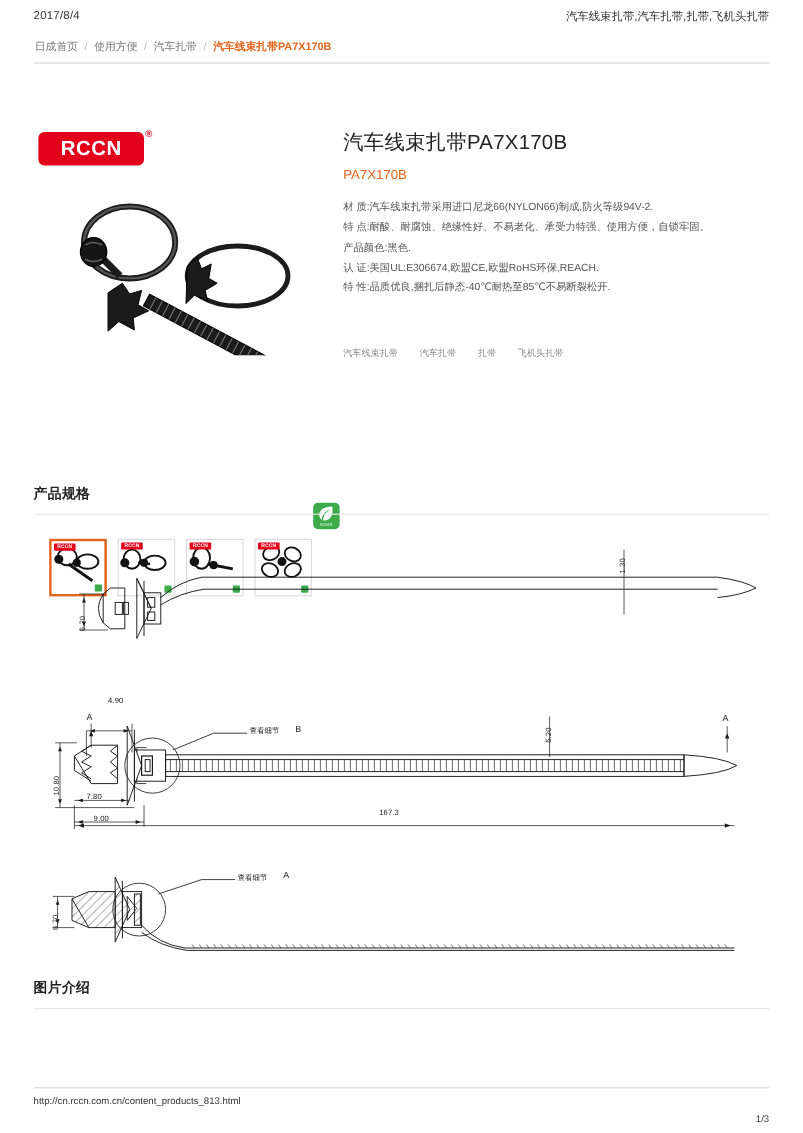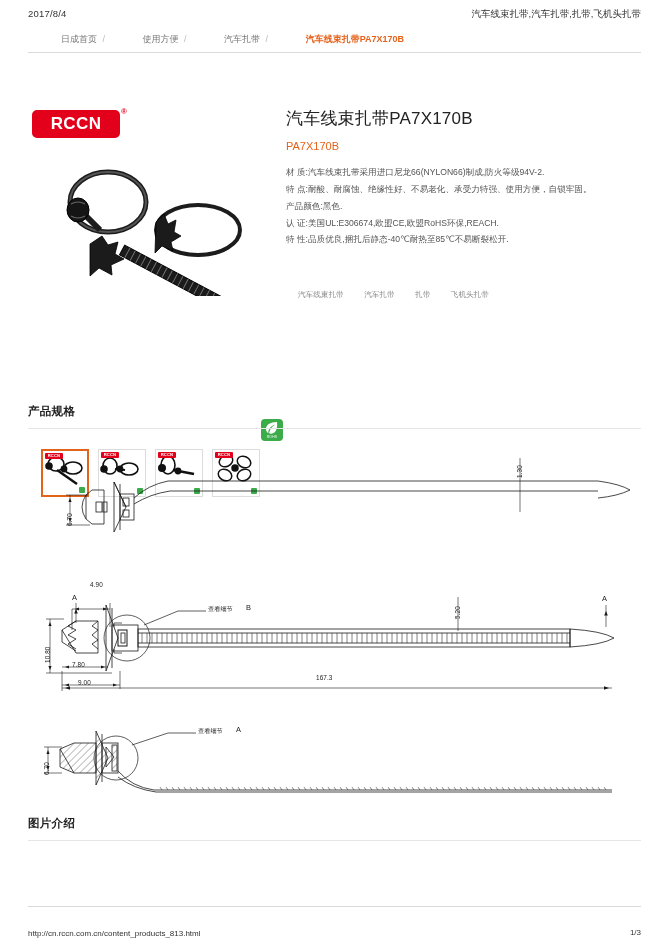--- a/index.html
+++ b/index.html
@@ -6,21 +6,21 @@
   body{width:669px;height:944px;position:relative;font-family:"Liberation Sans","DejaVu Sans",sans-serif;color:#333;-webkit-font-smoothing:none;}
   .page{position:absolute;left:0;top:0;width:669px;height:944px;box-sizing:border-box;}
 
   
   .print-header{position:absolute;left:28px;top:8px;width:613px;height:20px;}
   .ph-date{position:absolute;left:0;top:0;font-size:9.5px;color:#333;letter-spacing:.2px;}
   .ph-title{position:absolute;left:0;top:0;width:613px;text-align:right;font-size:9.5px;color:#333;}
 
   
   .crumbs{position:absolute;left:29px;top:33px;font-size:9px;color:#777;white-space:nowrap;}
-  .crumbs span{display:inline-block;margin-left:32px;}
+  .crumbs span{display:inline-block;}
   .crumbs .sep{color:#bbb;margin:0 3px;}
   .crumbs .cur{color:#e4631b;font-weight:bold;}
   .hr-top{position:absolute;left:28px;top:52px;width:613px;height:1px;background:#d9d9d9;}
 
   
   .prod{position:absolute;left:28px;top:108px;width:613px;}
 
   .media{position:absolute;left:0;top:0;width:240px;}
   .logo{position:absolute;left:4px;top:2px;width:88px;height:28px;border:2px solid #e2001a;border-radius:5px;background:#e2001a;box-sizing:border-box;}
   .logo .txt{position:absolute;left:0;top:0;width:100%;height:100%;display:flex;align-items:center;justify-content:center;
@@ -37,40 +37,40 @@
   .thumb{position:absolute;top:0;width:48px;height:48px;border:1px solid #dcdcdc;background:#fff;box-sizing:border-box;}
   .thumb.sel{border:2px solid #e4631b;}
   .thumb .tl{position:absolute;left:2px;top:2px;width:18px;height:6px;background:#e2001a;border-radius:1px;
     color:#fff;font-size:4.2px;font-weight:bold;text-align:center;line-height:6px;letter-spacing:.1px;}
   .thumb .br{position:absolute;right:2px;bottom:2px;width:6px;height:6px;background:#3cab4a;border-radius:1px;}
 
   .info{position:absolute;left:258px;top:0;width:355px;}
   .p-title{font-size:17px;color:#222;font-weight:normal;margin:0 0 11px 0;line-height:1.25;letter-spacing:.2px;}
   .p-code{font-size:11px;color:#e4631b;margin:0 0 12px 0;}
   .p-line{font-size:8.6px;color:#555;line-height:1.95;white-space:nowrap;}
-  .tags{position:absolute;left:12px;top:182px;font-size:7.6px;color:#888;font-family:Liberation Mono, monospace;}
+  .tags{position:absolute;left:0;top:182px;font-size:7.6px;color:#888;}
   .tags span{margin-right:16px;}
 
   
   .sec{position:absolute;left:28px;width:613px;}
   .sec h2{margin:0;font-size:11.5px;color:#222;font-weight:bold;letter-spacing:.3px;}
   .sec .rule{margin-top:9px;width:613px;height:1px;background:#e6e6e6;}
 
   
   .draw{position:absolute;left:28px;width:613px;}
   .dimtxt{position:absolute;font-size:6.4px;color:#222;font-family:"Liberation Sans",sans-serif;letter-spacing:.1px;}
   .dimtxt.vert{transform:rotate(-90deg);transform-origin:left top;white-space:nowrap;}
   .anno{position:absolute;font-size:6.2px;color:#222;white-space:nowrap;}
   .mark{position:absolute;font-size:7.4px;color:#222;}
   svg{display:block;}
 
   
   .hr-bot{position:absolute;left:28px;top:906px;width:613px;height:1px;background:#d9d9d9;}
   .foot{position:absolute;left:28px;top:913px;width:613px;height:14px;}
-  .foot .url{position:absolute;left:0;top:16px;font-size:8px;color:#333;}
+  .foot .url{position:absolute;left:0;top:0;font-size:8px;color:#333;}
   .foot .pg{position:absolute;right:0;top:0;font-size:8px;color:#333;margin-top:15px;}
 </style>
 </head>
 <body>
 
 <div class="page">
 
   <div class="print-header">
     <div class="ph-title">汽车线束扎带,汽车扎带,扎带,飞机头扎带</div>
     <div class="ph-date">2017/8/4</div>

